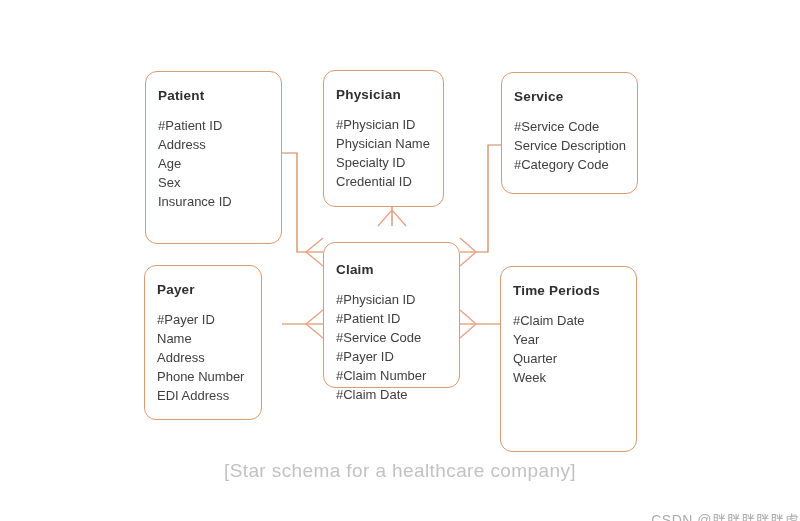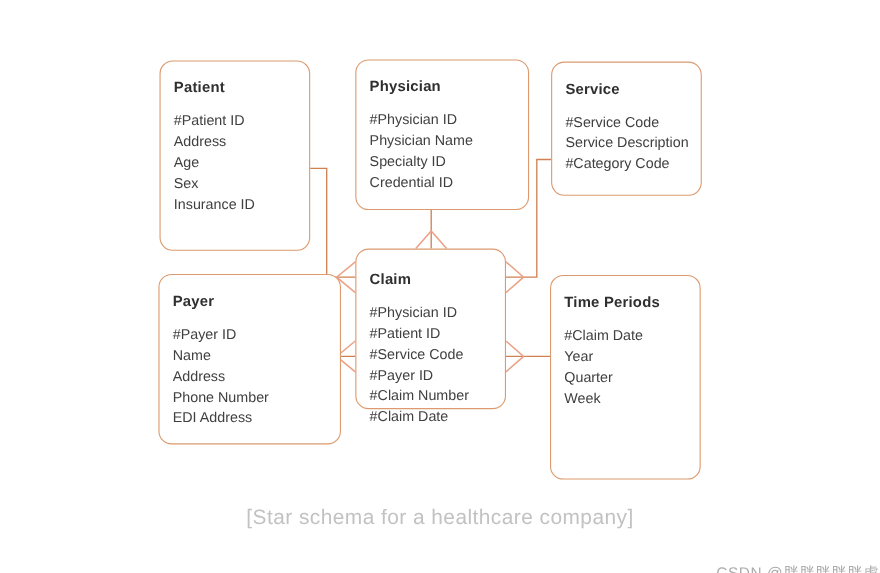--- a/index.html
+++ b/index.html
@@ -20,20 +20,21 @@
     left: 0; top: 0;
     width: 800px; height: 521px;
   }
   .entity-box {
     position: absolute;
     box-sizing: border-box;
     background: #ffffff;
     border: 1.5px solid #dc9a6e;
     border-radius: 12px;
     padding: 16px 12px 0 12px;
+    margin-top: 16px;
   }
   .entity-title {
     font-size: 13.5px;
     font-weight: bold;
     color: #2f2f2f;
     line-height: 16px;
     margin-bottom: 12px;
     letter-spacing: 0.2px;
   }
   .entity-field {
@@ -57,23 +58,23 @@
     right: 1px;
     top: 492px;
     font-size: 14px;
     color: #acacac;
     text-shadow: 1px 1px 0 #ffffff;
     letter-spacing: 0.5px;
     margin-top: 20px;
   }
   
   #box-patient      { left: 145px; top: 55px;  width: 137px; height: 173px; }
-  #box-physician    { left: 323px; top: 54px;  width: 158px; height: 137px; }
+  #box-physician    { left: 323px; top: 54px;  width: 121px; height: 137px; }
   #box-service      { left: 501px; top: 56px;  width: 137px; height: 122px; }
-  #box-payer        { left: 144px; top: 249px; width: 166px; height: 155px; }
+  #box-payer        { left: 144px; top: 249px; width: 118px; height: 155px; }
   #box-claim        { left: 323px; top: 226px; width: 137px; height: 146px; padding-top: 19px; }
   #box-timeperiods  { left: 500px; top: 250px; width: 137px; height: 186px; }
   .wire { stroke: #cf8150; stroke-width: 1.2; fill: none; }
   .crowfoot { stroke: #eba286; stroke-width: 1.4; fill: none; }
 </style>
 </head>
 <body>
 
 <div id="canvas">
 

